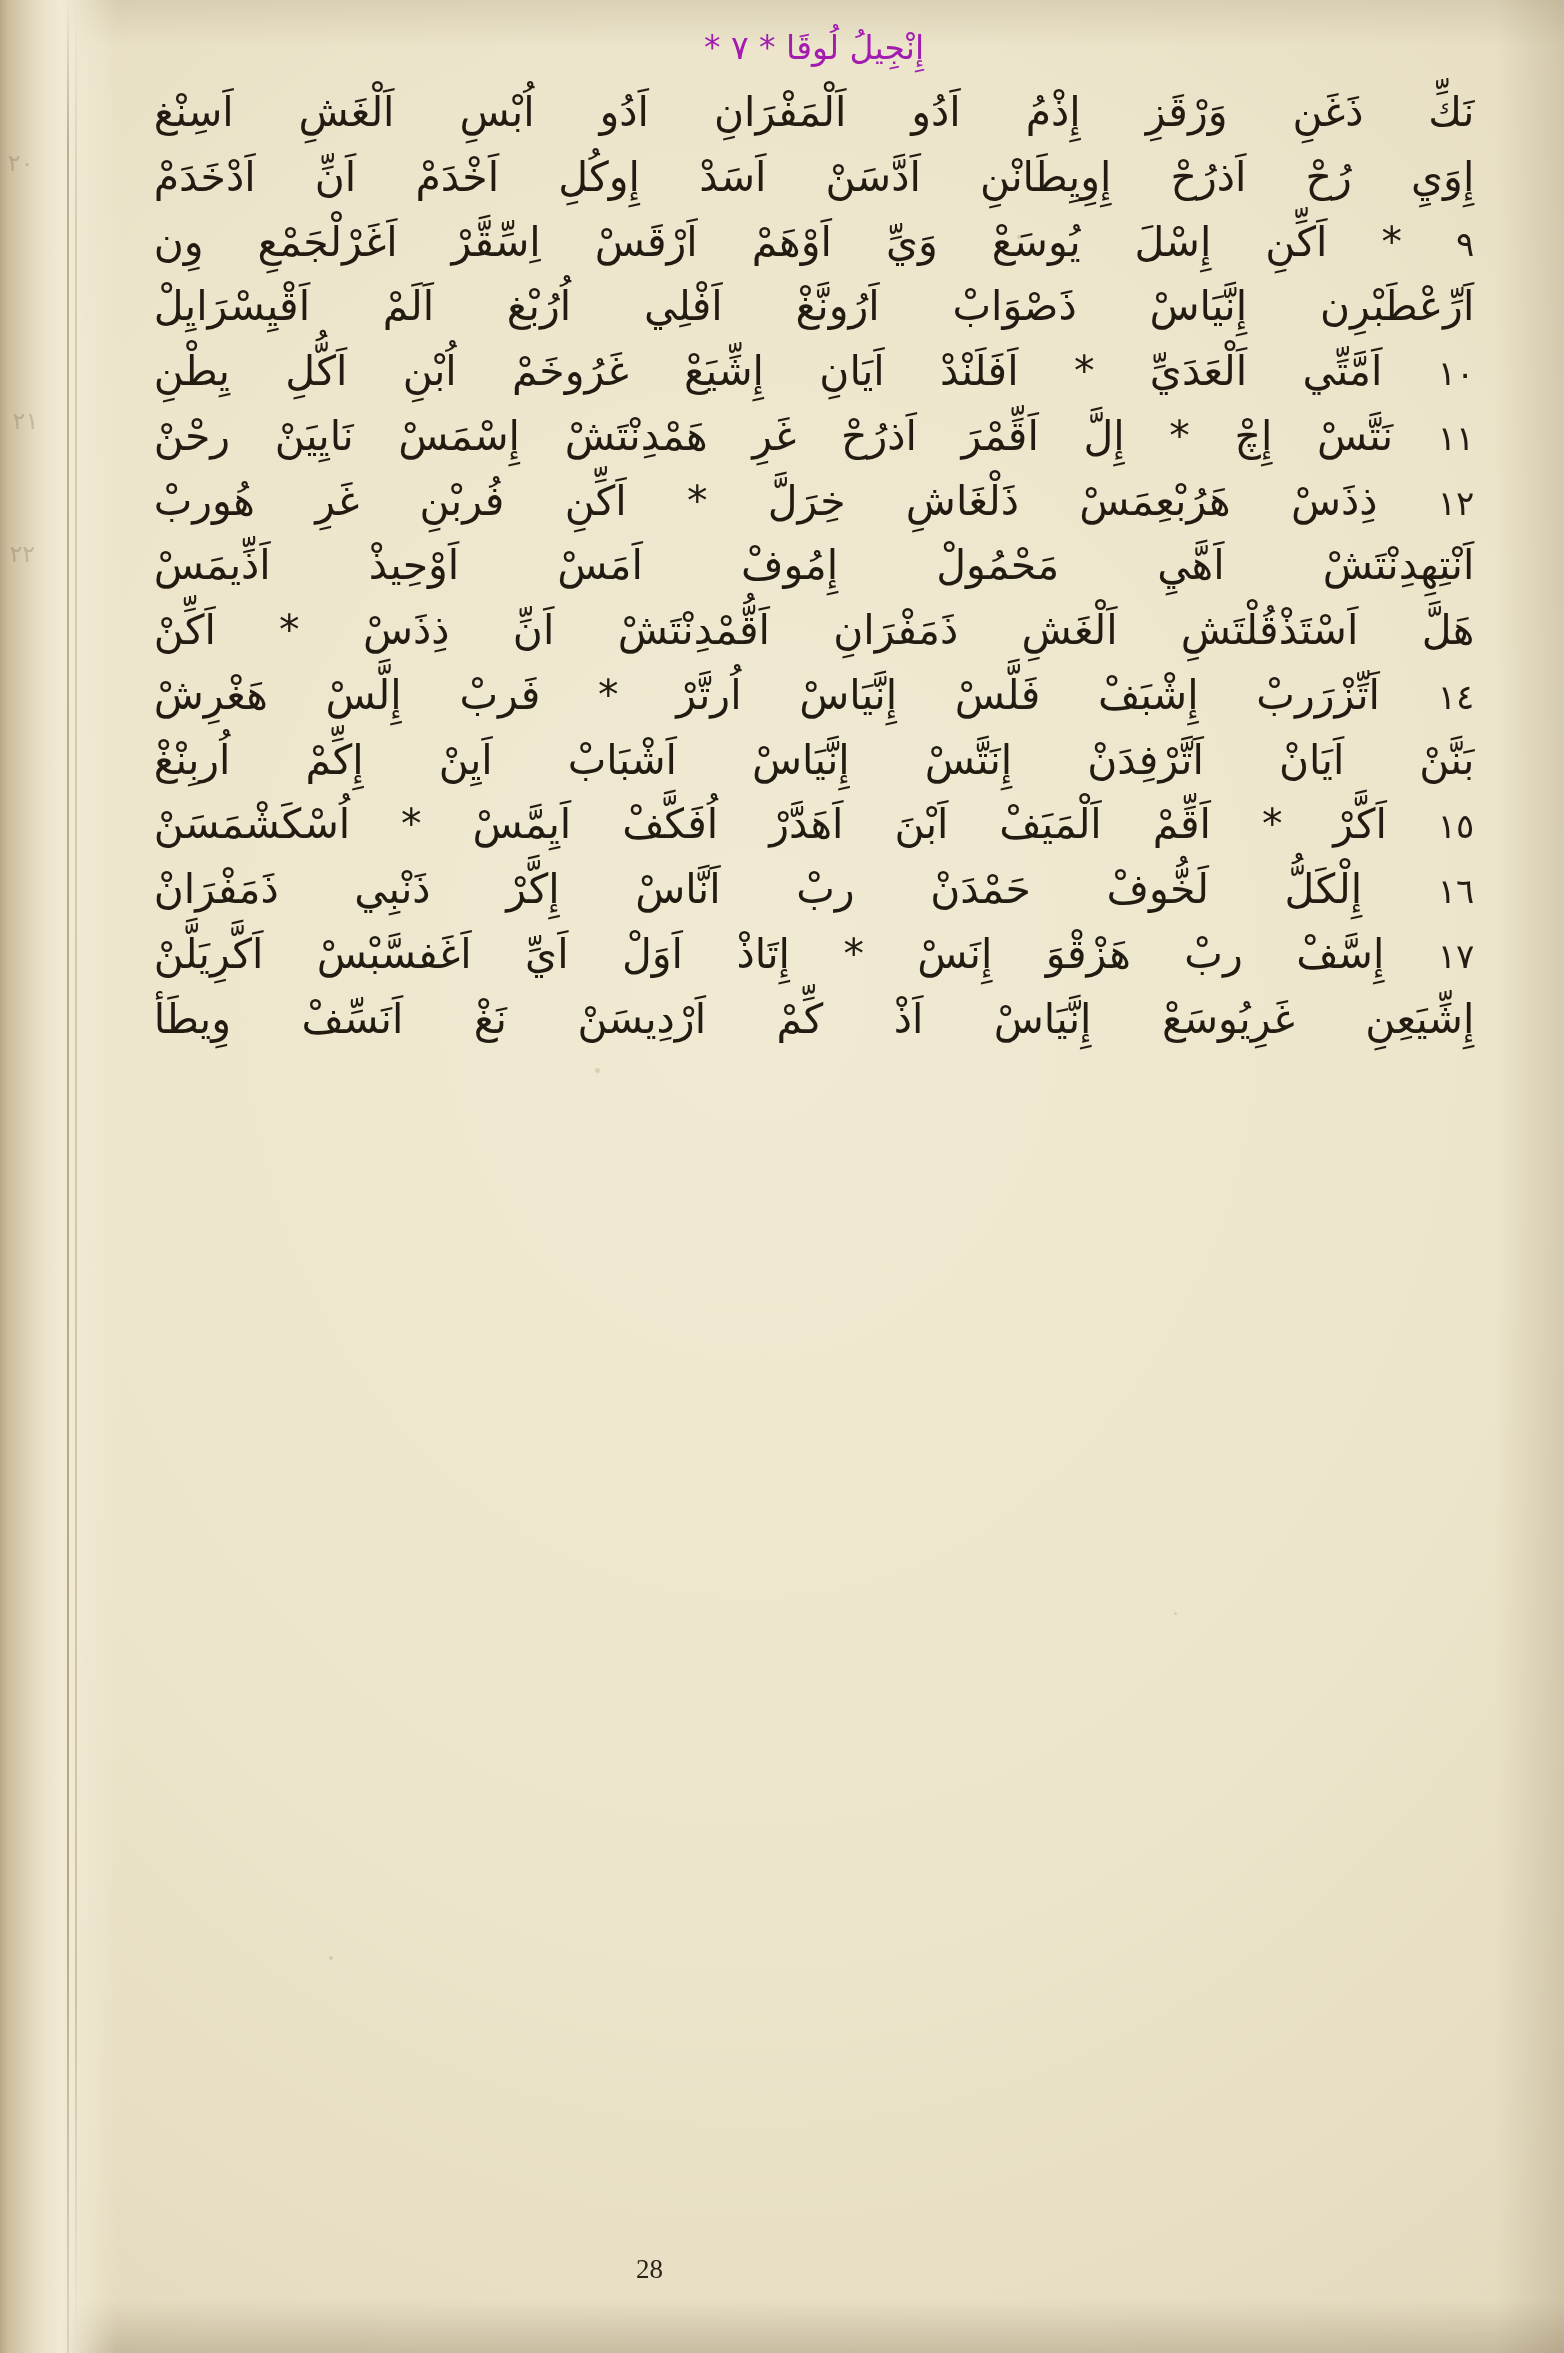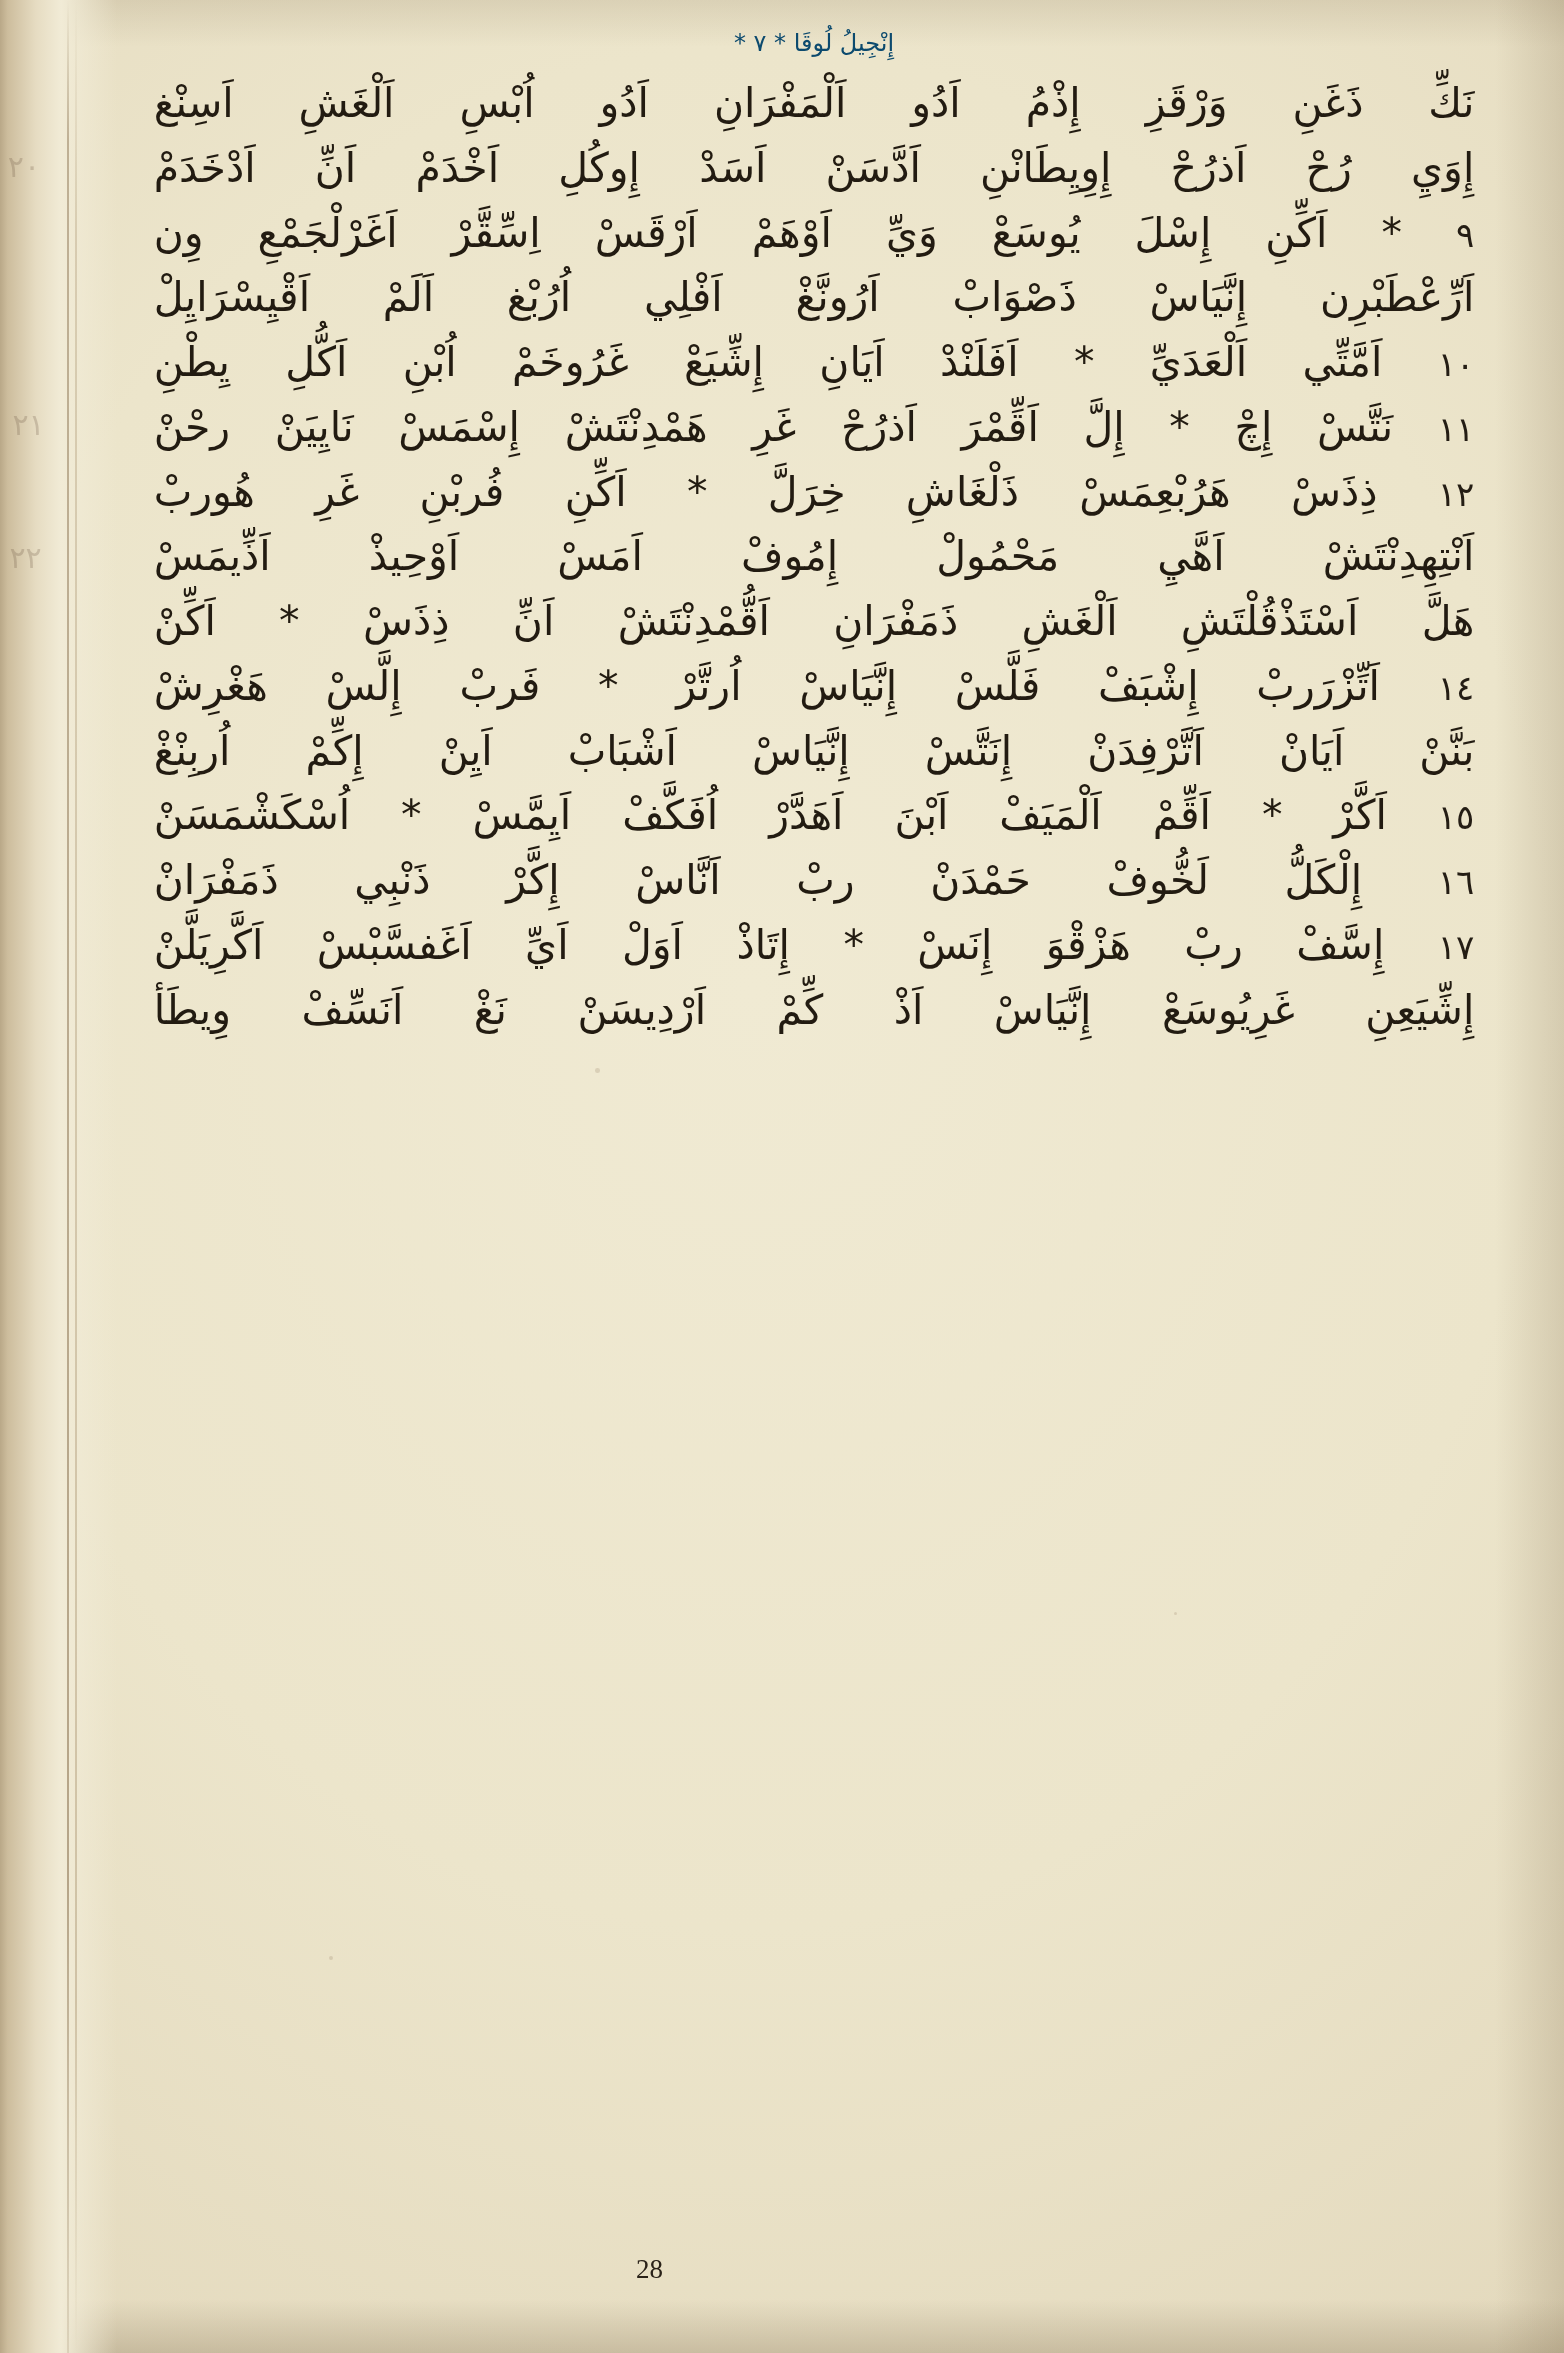--- a/index.html
+++ b/index.html
@@ -99,42 +99,42 @@
     top: 0;
     width: 100%;
     height: 47px;
     background: linear-gradient(to bottom, rgba(130,110,78,0.16), rgba(130,110,78,0));
   }
 
   
   .bleed {
     position: absolute;
     color: rgba(90,70,50,0.22);
-    font-size: 30px;
+    font-size: 24px;
     font-family: "DejaVu Sans", sans-serif;
     direction: rtl;
   }
 
   
   .textblock {
     position: absolute;
     top: 31px;
     left: 133px;
     width: 1362px;
     direction: rtl;
     text-align: center;
     color: #241d14;
   }
 
   .running-head {
-    font-size: 24px;
+    font-size: 33px;
     line-height: 1.0;
     letter-spacing: 1.6px;
     margin: 0 0 14px 0;
-    color: #0c4a6e;
+    color: #a21caf;
   }
 
   .verses {
     margin: 16px;
     padding: 0;
     list-style: none;
   }
 
   .line {
     display: block;

